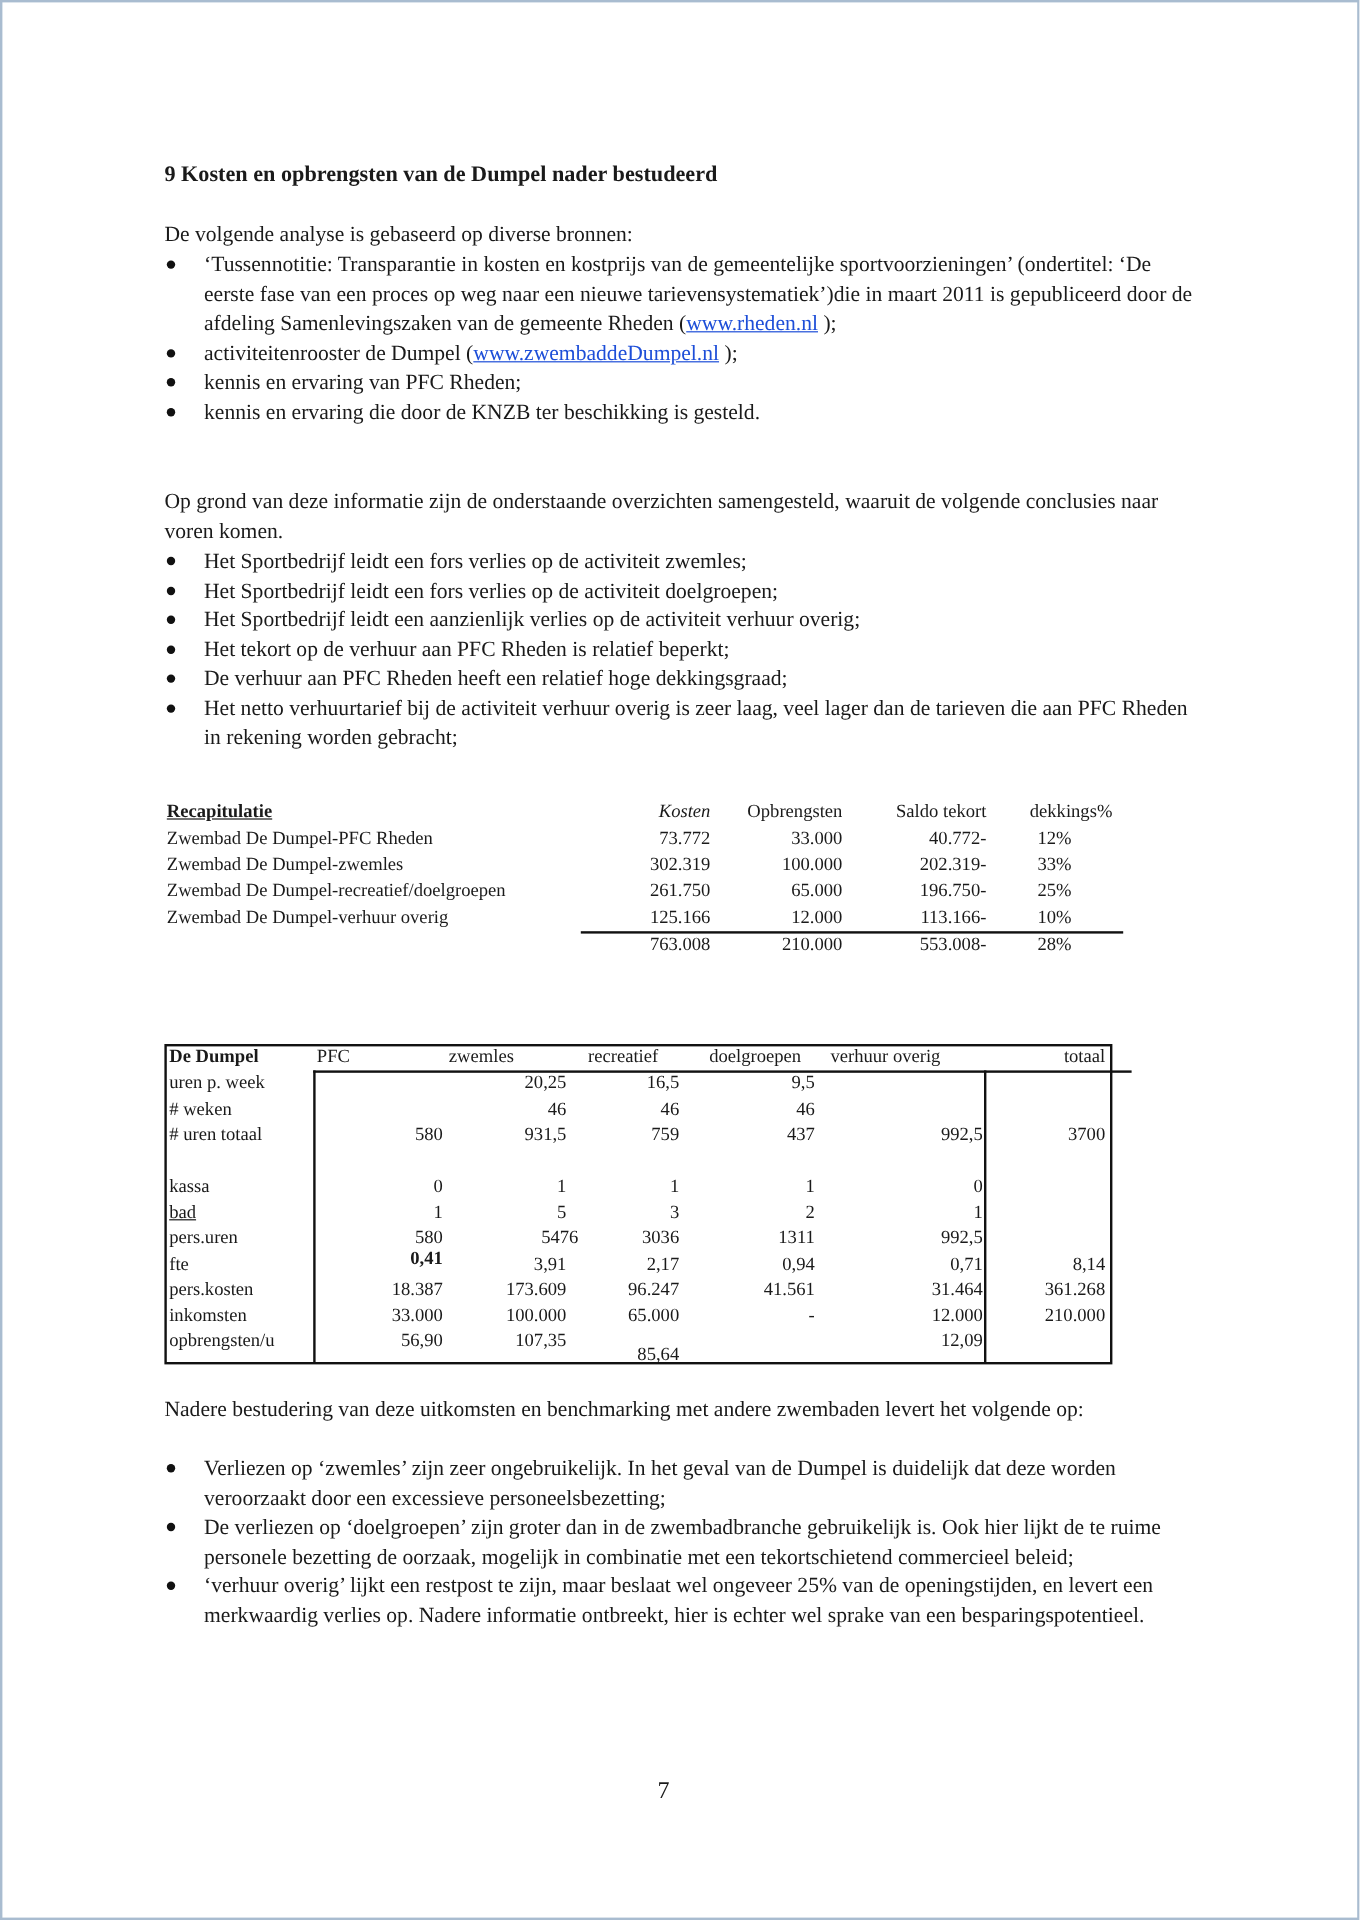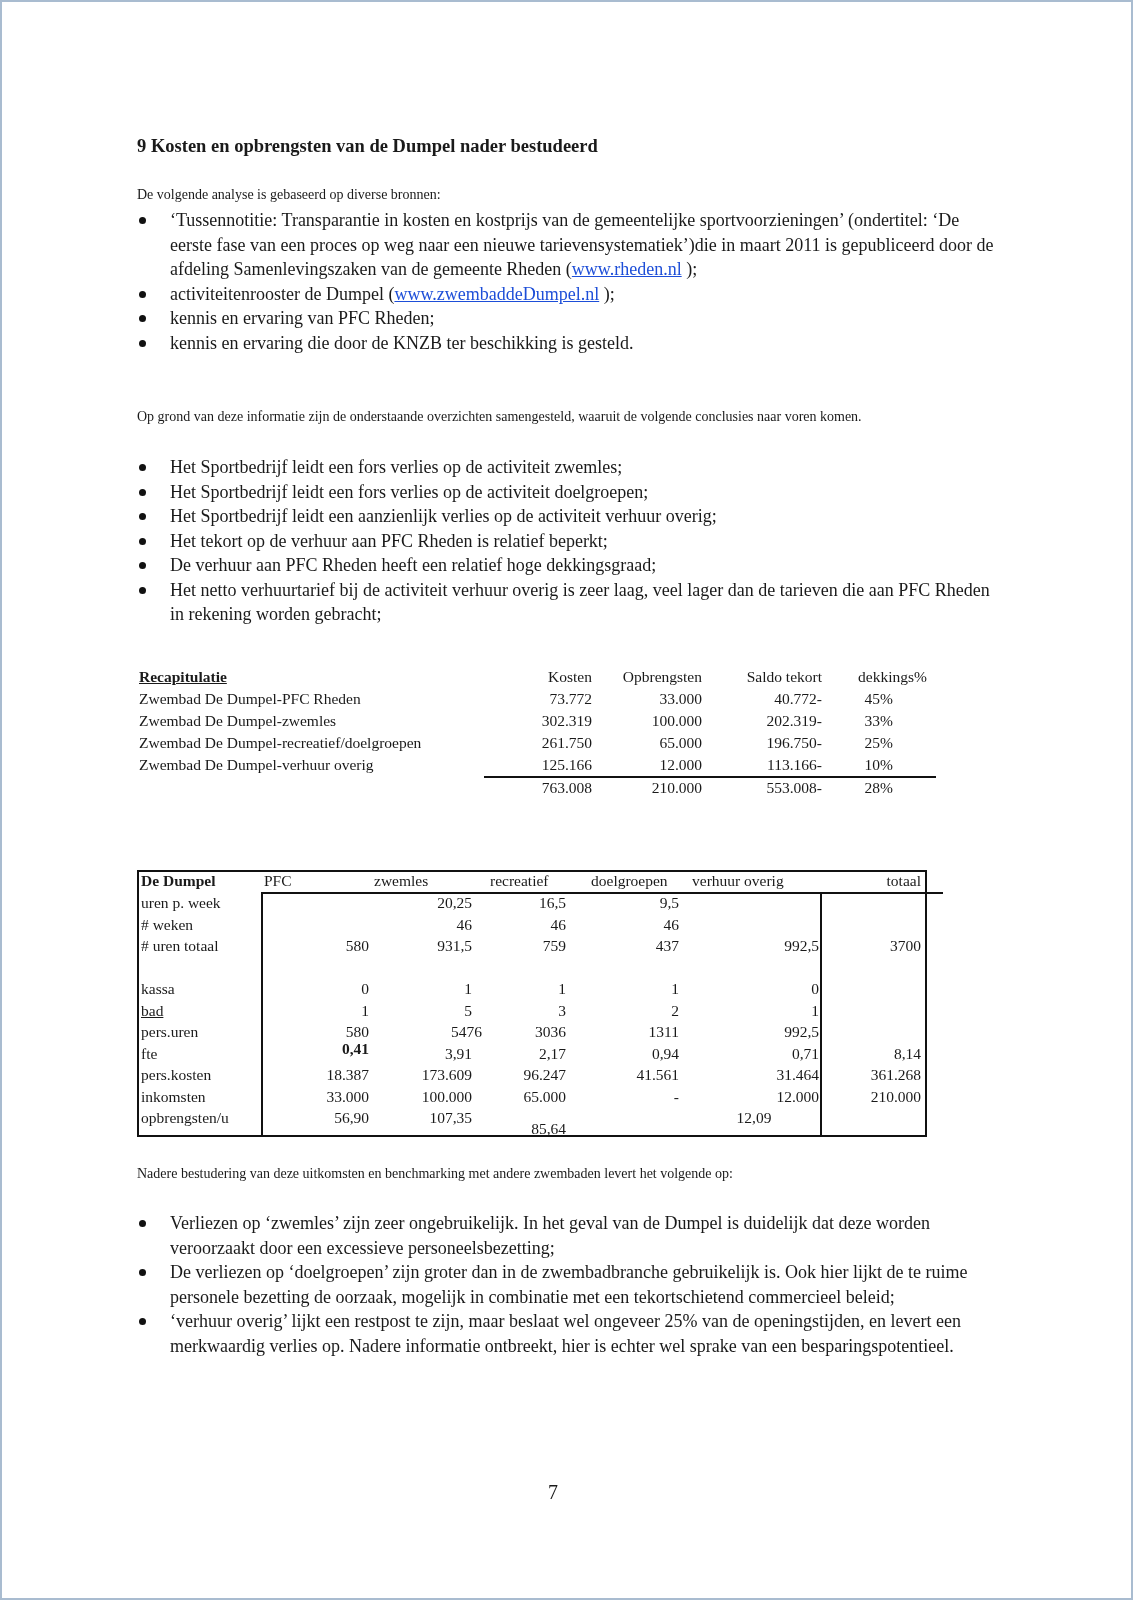--- a/index.html
+++ b/index.html
@@ -11,21 +11,21 @@
   }
   .page-frame {
     position: absolute; left: 0; top: 0; width: 1129px; height: 1596px;
     border: 2px solid #a9bcd0;
   }
   .content { position: absolute; left: 137px; top: 0; width: 860px; }
   .h1 {
     position: absolute; top: 136px; left: 0;
     font-weight: bold; font-size: 18.5px; white-space: nowrap;
   }
-  .para { position: absolute; left: 0; font-size: 14px; line-height: 24.5px; width: 860px; }
+  .para { position: absolute; left: 0; font-size: 18px; line-height: 24.5px; width: 860px; }
   .bullets { position: absolute; left: 0; width: 860px; margin: 0; padding: 0; list-style: none; font-size: 18px; line-height: 24.5px; }
   .bullets li { position: relative; padding-left: 33px; }
   .bullets li .dot {
     position: absolute; left: 2px; top: 9px; width: 7px; height: 7px;
     border-radius: 50%; background: #111;
   }
   a.link { color: #1d4ed8; text-decoration: underline; }
 
   
   .recap { position: absolute; left: 0; top: 666px; font-size: 15.5px; line-height: 22px; }
@@ -86,30 +86,30 @@
     <li><span class="dot"></span><span>Het Sportbedrijf leidt een fors verlies op de activiteit zwemles;</span></li>
     <li><span class="dot"></span><span>Het Sportbedrijf leidt een fors verlies op de activiteit doelgroepen;</span></li>
     <li><span class="dot"></span><span>Het Sportbedrijf leidt een aanzienlijk verlies op de activiteit verhuur overig;</span></li>
     <li><span class="dot"></span><span>Het tekort op de verhuur aan PFC Rheden is relatief beperkt;</span></li>
     <li><span class="dot"></span><span>De verhuur aan PFC Rheden heeft een relatief hoge dekkingsgraad;</span></li>
     <li><span class="dot"></span><span>Het netto verhuurtarief bij de activiteit verhuur overig is zeer laag, veel lager dan de tarieven die aan PFC Rheden in rekening worden gebracht;</span></li>
   </ul>
 
   <div class="recap" style="width:800px; height:130px;">
     <div class="cell hdr" style="left:2px; top:0; text-align:left;">Recapitulatie</div>
-    <div class="cell" style="left:360px; top:0; width:95px;">Kosten</div>
+    <div class="cell" style="left:360px; top:0; width:95px;font-style:italic;">Kosten</div>
     <div class="cell" style="left:460px; top:0; width:105px;">Opbrengsten</div>
     <div class="cell" style="left:575px; top:0; width:110px;">Saldo tekort</div>
     <div class="cell" style="left:688px; top:0; width:102px;">dekkings%</div>
 
     <div class="cell" style="left:2px; top:22px; text-align:left;">Zwembad De Dumpel-PFC Rheden</div>
     <div class="cell" style="left:360px; top:22px; width:95px;">73.772</div>
     <div class="cell" style="left:460px; top:22px; width:105px;">33.000</div>
     <div class="cell" style="left:575px; top:22px; width:110px;">40.772-</div>
-    <div class="cell" style="left:688px; top:22px; width:68px;">45%</div>
+    <div class="cell" style="left:688px; top:22px; width:68px;">12%</div>
 
     <div class="cell" style="left:2px; top:44px; text-align:left;">Zwembad De Dumpel-zwemles</div>
     <div class="cell" style="left:360px; top:44px; width:95px;">302.319</div>
     <div class="cell" style="left:460px; top:44px; width:105px;">100.000</div>
     <div class="cell" style="left:575px; top:44px; width:110px;">202.319-</div>
     <div class="cell" style="left:688px; top:44px; width:68px;">33%</div>
 
     <div class="cell" style="left:2px; top:66px; text-align:left;">Zwembad De Dumpel-recreatief/doelgroepen</div>
     <div class="cell" style="left:360px; top:66px; width:95px;">261.750</div>
     <div class="cell" style="left:460px; top:66px; width:105px;">65.000</div>
@@ -211,21 +211,21 @@
         <div class="cell r" style="left: 233px; width: 100px; top: 213.5px;">100.000</div>
         <div class="cell r" style="left: 337px; width: 90px; top: 213.5px;">65.000</div>
         <div class="cell r" style="left: 440px; width: 100px; top: 213.5px;">-</div>
         <div class="cell r" style="left: 550px; width: 130px; top: 213.5px;">12.000</div>
         <div class="cell r" style="left: 692px; width: 90px; top: 213.5px;">210.000</div>
         <div class="cell" style="left: 2px; top: 235px;">opbrengsten/u</div>
         <div class="cell r" style="left: 130px; width: 100px; top: 235px;">56,90</div>
         <div class="cell r" style="left: 233px; width: 100px; top: 235px;">107,35</div>
         <div class="cell r" style="left: 337px; width: 90px; top: 235px; margin-top: 11px;">85,64</div>
         <div class="cell r" style="left: 440px; width: 100px; top: 235px;"></div>
-        <div class="cell r" style="left: 550px; width: 130px; top: 235px; text-align: center;">12,09</div>
+        <div class="cell r" style="left: 550px; width: 130px; top: 235px;">12,09</div>
         <div class="cell r" style="left: 692px; width: 90px; top: 235px;"></div>
       </div>
   </div>
 
   <div class="para" style="top:1162px; width:850px;">Nadere bestudering van deze uitkomsten en benchmarking met andere zwembaden levert het volgende op:</div>
   <ul class="bullets" style="top:1211px;">
     <li><span class="dot"></span><span>Verliezen op ‘zwemles’ zijn zeer ongebruikelijk. In het geval van de Dumpel is duidelijk dat deze worden veroorzaakt door een excessieve personeelsbezetting;</span></li>
     <li><span class="dot"></span><span>De verliezen op ‘doelgroepen’ zijn groter dan in de zwembadbranche gebruikelijk is. Ook hier lijkt de te ruime personele bezetting de oorzaak, mogelijk in combinatie met een tekortschietend commercieel beleid;</span></li>
     <li><span class="dot"></span><span>‘verhuur overig’ lijkt een restpost te zijn, maar beslaat wel ongeveer 25% van de openingstijden, en levert een merkwaardig verlies op. Nadere informatie ontbreekt, hier is echter wel sprake van een besparingspotentieel.</span></li>
   </ul>

